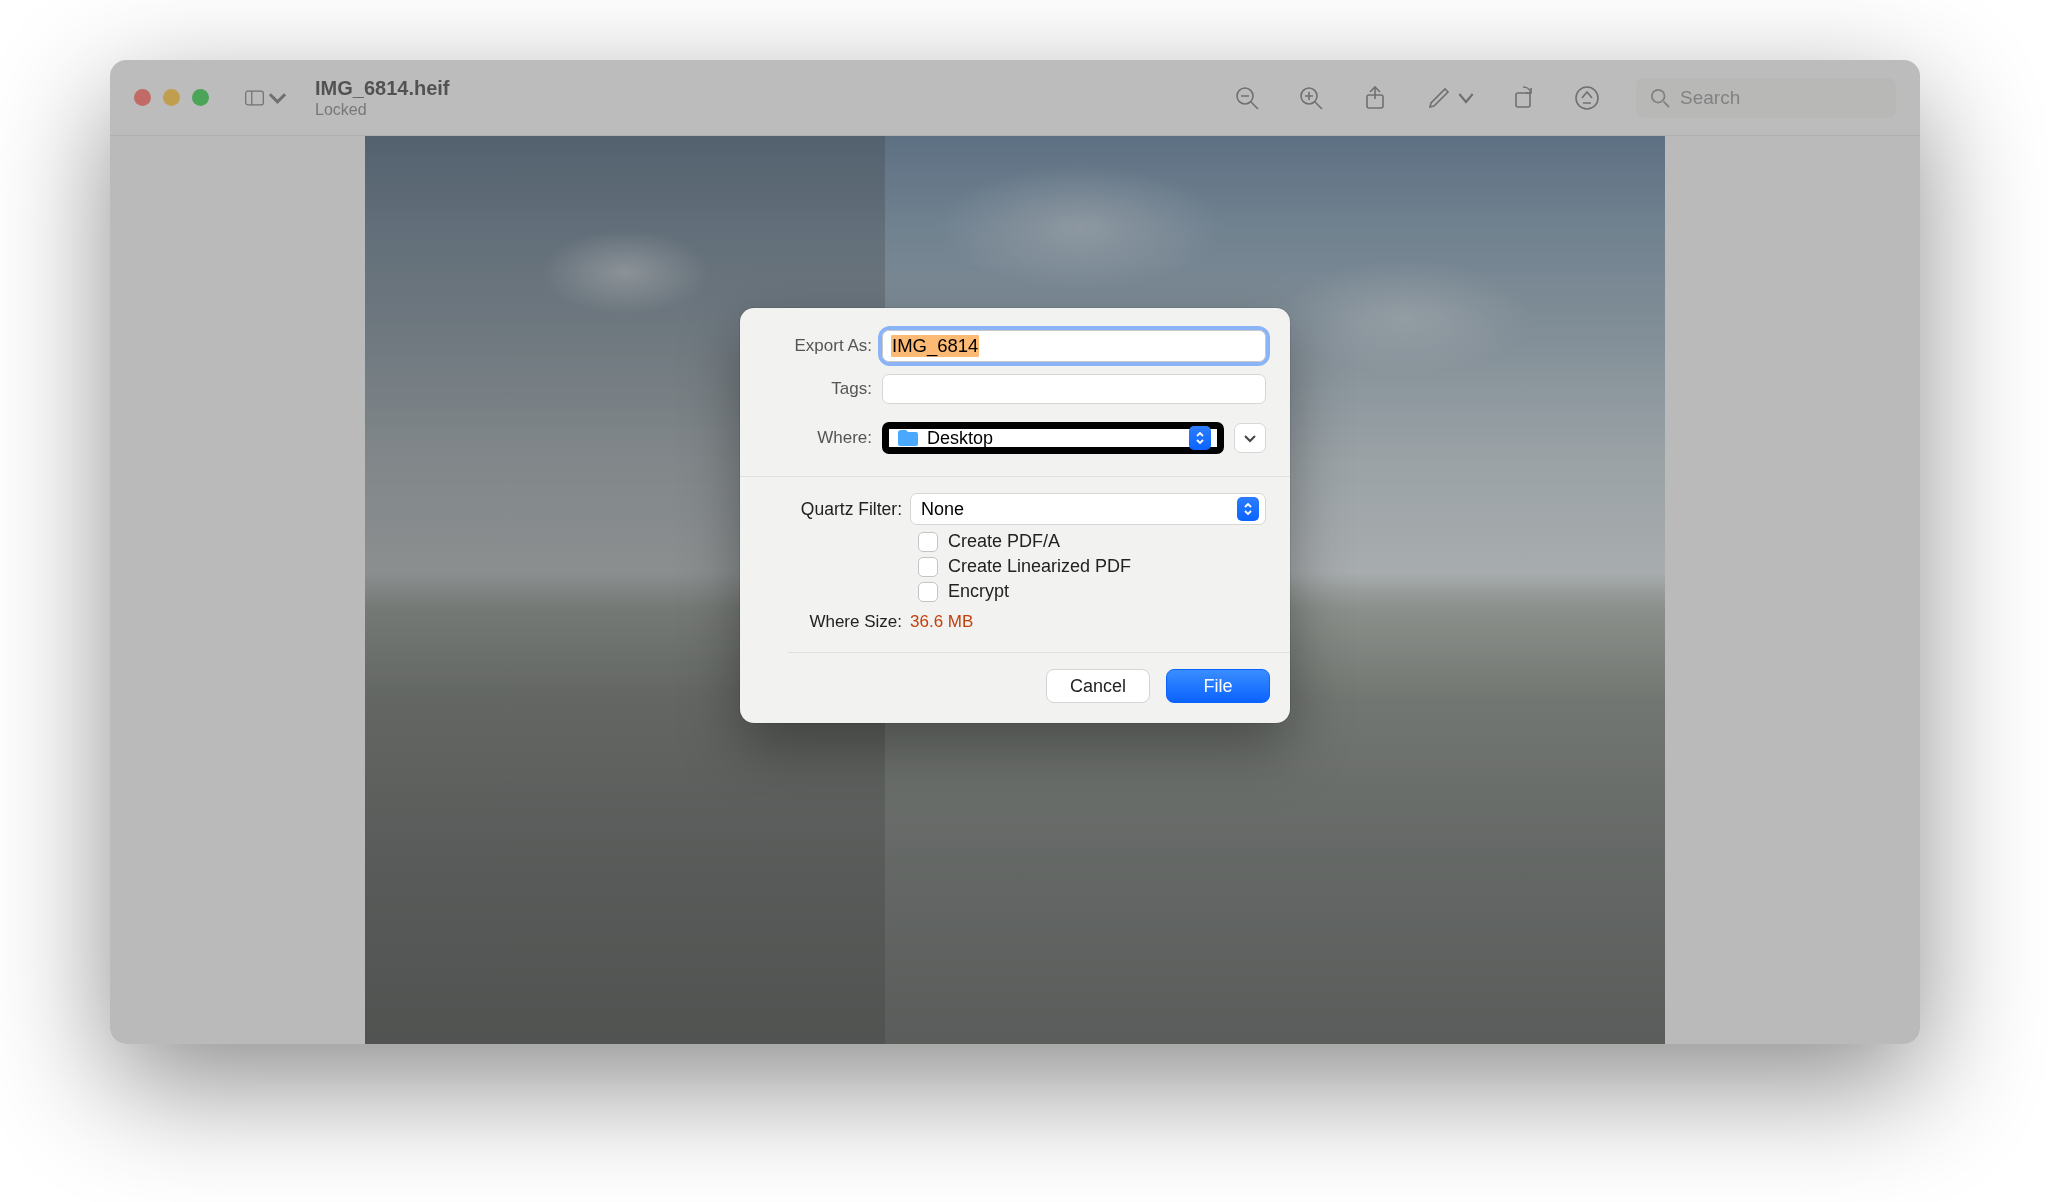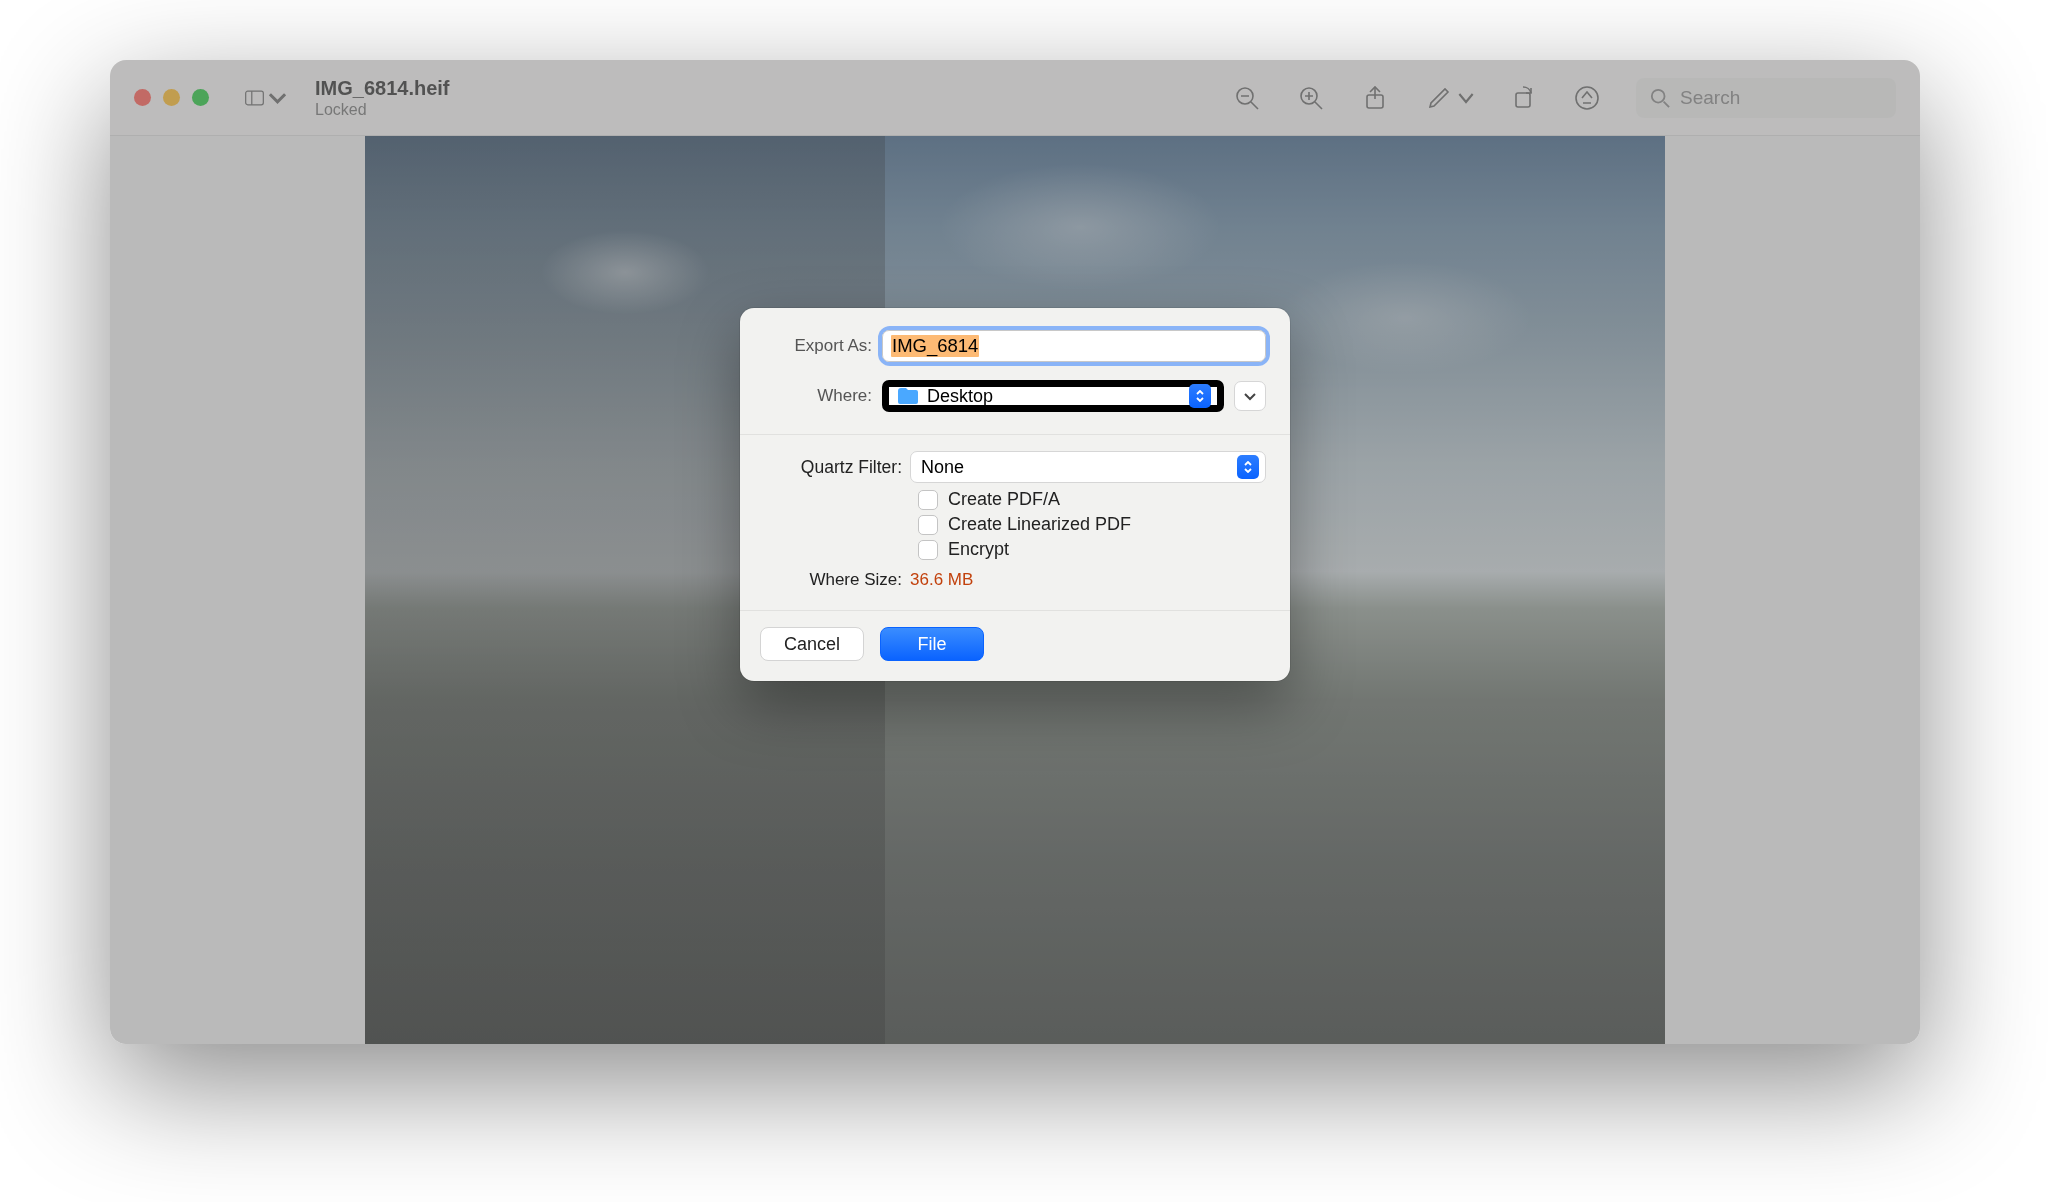--- a/index.html
+++ b/index.html
@@ -166,21 +166,21 @@
   .chk {
     width:20px; height:20px; border:1px solid #c4c4c4; border-radius:5px; background:#fff;
   }
   .fsz-row { display:flex; align-items:center; margin-top:10px; font-size:17px; }
   .fsz-row .lbl3 { width:146px; text-align:right; padding-right:8px; color:#222; }
   .fsz-row .val { color:#c2410c; }
 
   .btnbar {
     border-top:1px solid #e1e1df;
     padding:16px 20px 20px 20px;
-    display:flex; justify-content:flex-start; gap:16px;
+    display:flex; justify-content:flex-end; gap:16px;margin-left:48px;
   }
   .btn {
     min-width:104px; height:34px; border-radius:8px; font-size:18px;
     display:flex; align-items:center; justify-content:center;
     border:1px solid #d4d4d4; background:#fff; color:#222;
   }
   .btn.primary {
     background: linear-gradient(#3a8dff,#0a63ff);
     border:1px solid #0a63ff; color:#fff;
   }
@@ -280,20 +280,26 @@
   <div class="sheet">
     <div class="sheet-section">
       <div class="row">
         <div class="lbl">Export As:</div>
         <div class="fld">
           <div class="filename-wrap">
             <div class="filename">
                 <span class="sel">IMG_6814</span>
               </div>
           </div>
+        </div>
+      </div>
+      <div class="row">
+        <div class="lbl">Tags:</div>
+        <div class="fld">
+          <input class="tags-input" value="" style="">
         </div>
       </div>
       <div class="row where-row" style="margin-top:18px; margin-bottom:4px;">
         <div class="lbl">Where:</div>
         <div class="fld">
           <div class="where-select">
             <svg class="foldericon" viewBox="0 0 22 18">
               <path d="M1 4 Q1 1 4 1 H9 L11 3 H19 Q21 3 21 5 V15 Q21 17 19 17 H3 Q1 17 1 15 Z" fill="#4aa8ff" stroke="none"></path>
             </svg>
             <span>Desktop</span>

